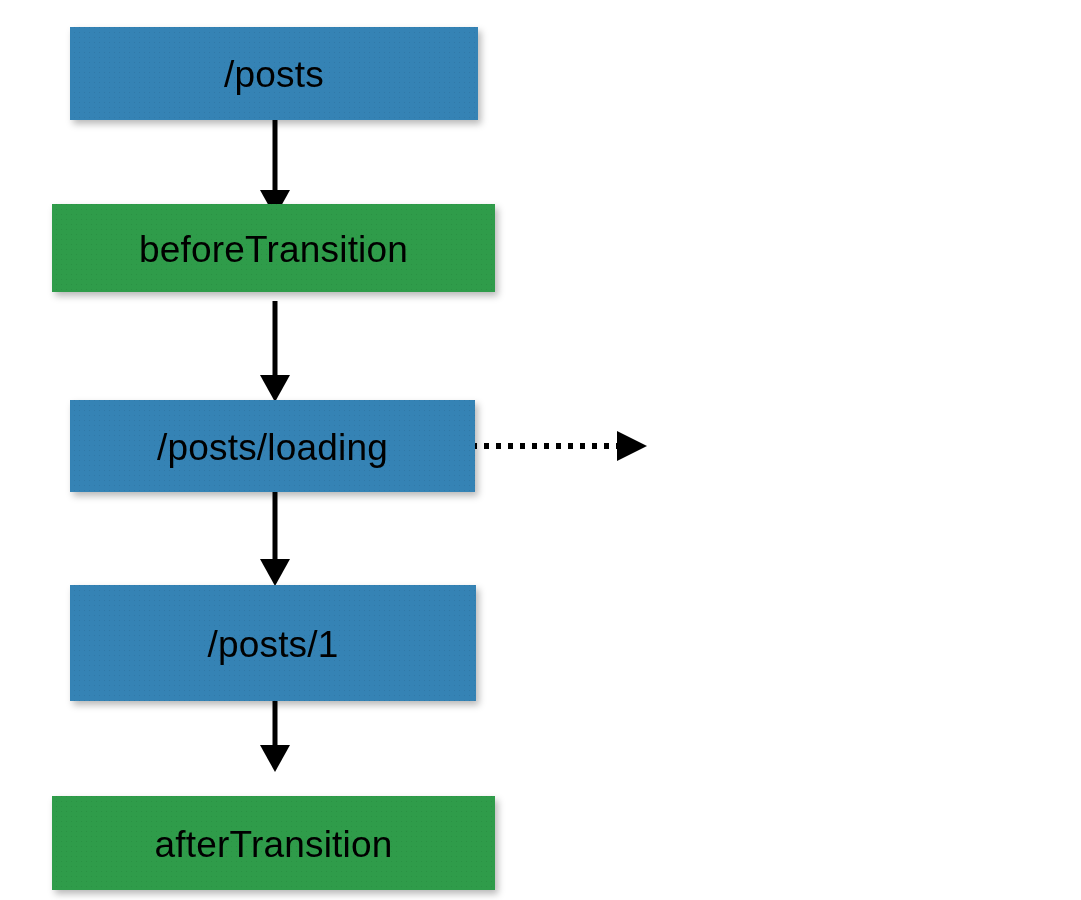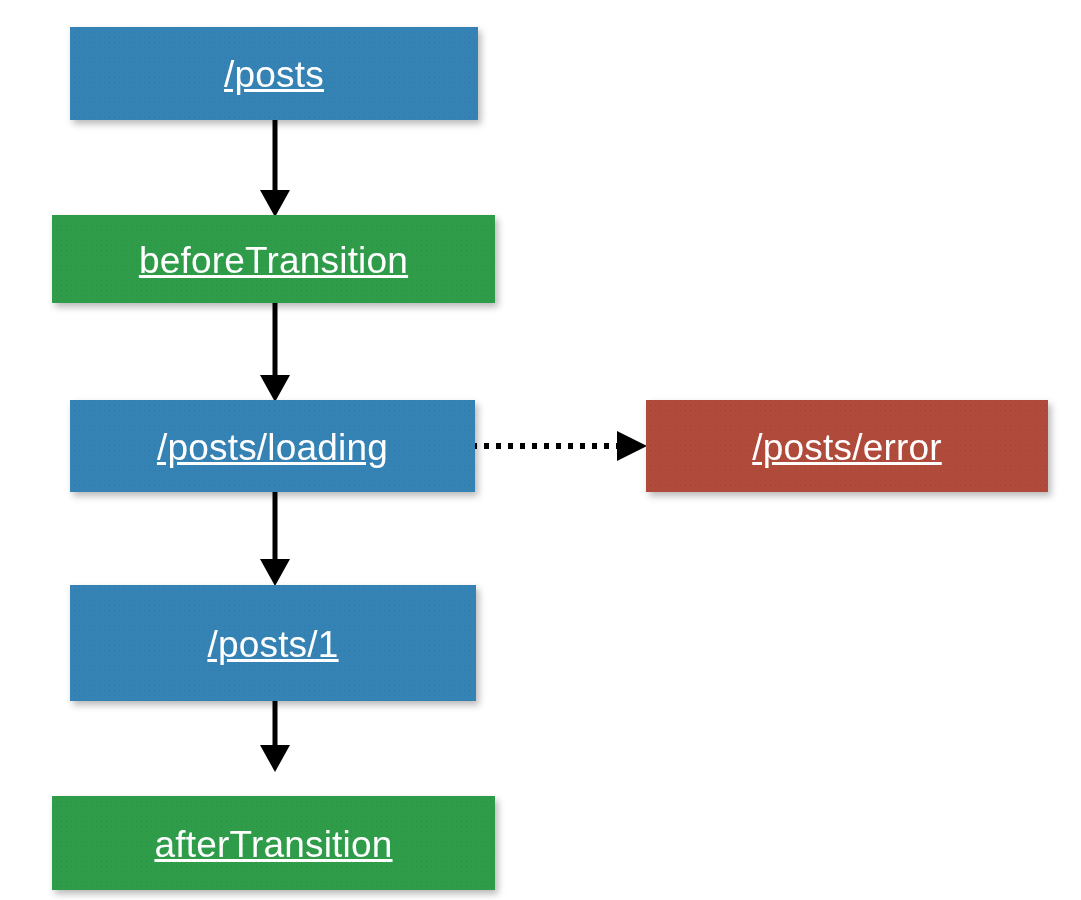--- a/index.html
+++ b/index.html
@@ -17,30 +17,29 @@
     width: 1081px;
     height: 900px;
     background: #ffffff;
     overflow: hidden;
   }
   .node {
     position: absolute;
     display: flex;
     align-items: center;
     justify-content: center;
-    color: #ffffff;
+    color: #000000;
     font-family: "Liberation Sans", sans-serif;
     font-weight: 400;
     font-size: 37px;
     letter-spacing: 0.2px;
     line-height: 1;
     box-shadow: 3px 4px 7px rgba(0,0,0,0.28);
     box-sizing: border-box;
     user-select: none;
-    text-decoration: underline;
   }
   .node .node-label {
     position: relative;
     top: 1px;
     white-space: nowrap;
   }
   
   .node::after {
     content: "";
     position: absolute;
@@ -99,31 +98,28 @@
     <svg width="54" height="97" viewBox="0 0 54 97">
       <line x1="27" y1="0" x2="27" y2="79" stroke="#000000" stroke-width="5"></line>
       <polygon points="27,96 12,69 42,69" fill="#000000"></polygon>
     </svg>
   </div>
 
   <div class="node" style="left:70px; top:27px; width:408px; height:93px; background:#3583b5;">
     <span class="node-label">/posts</span>
   </div>
 
-  <div class="node" style="left:52px; top:215px; width:443px; height:88px; background:#2f9c4a;text-align:center;">
+  <div class="node" style="left:52px; top:204px; width:443px; height:88px; background:#2f9c4a;text-align:center;">
     <span class="node-label">beforeTransition</span>
   </div>
 
   <div class="node" style="left:70px; top:400px; width:405px; height:92px; background:#3583b5;">
     <span class="node-label">/posts/loading</span>
   </div>
 
-  <div class="node" style="left:646px; top:400px; width:402px; height:92px; background:#b04a3a;">
-    <span class="node-label">/posts/error</span>
-  </div>
 
   <div class="node" style="left:70px; top:585px; width:406px; height:116px; background:#3583b5;">
     <span class="node-label">/posts/1</span>
   </div>
 
   <div class="node" style="left:52px; top:770px; width:443px; height:94px; background:#2f9c4a;margin-top:26px;">
     <span class="node-label">afterTransition</span>
   </div>
 
 </div>

